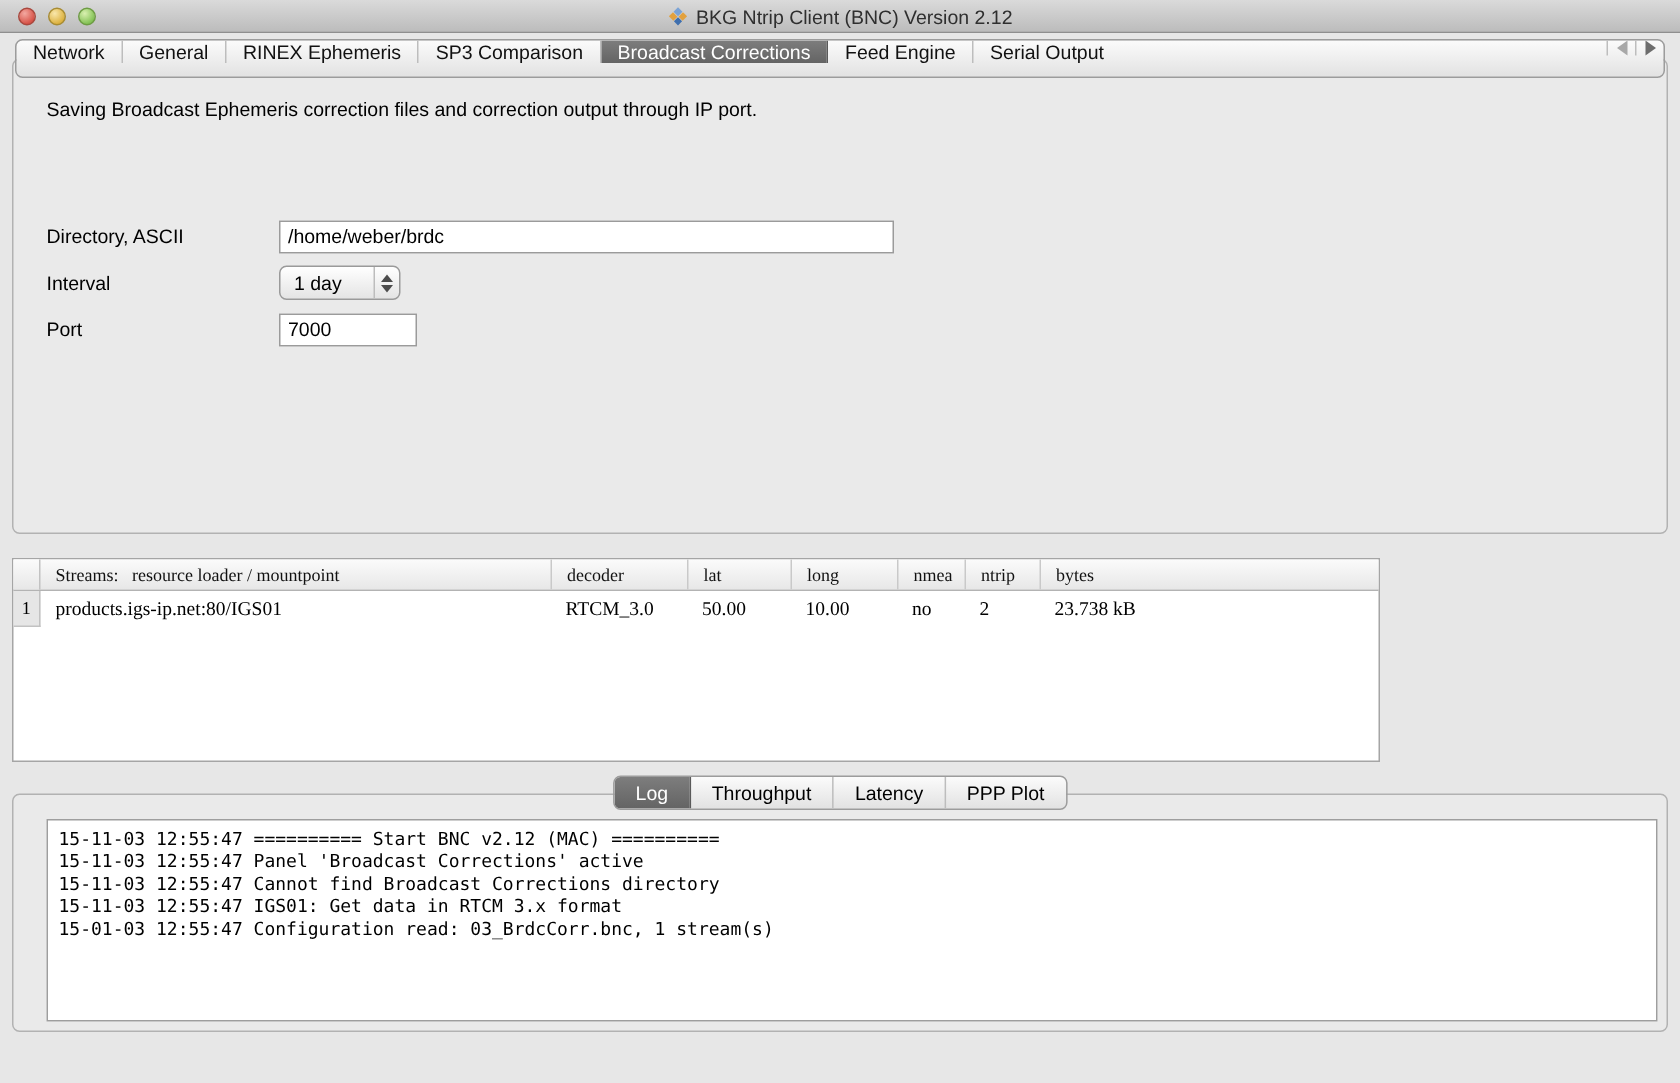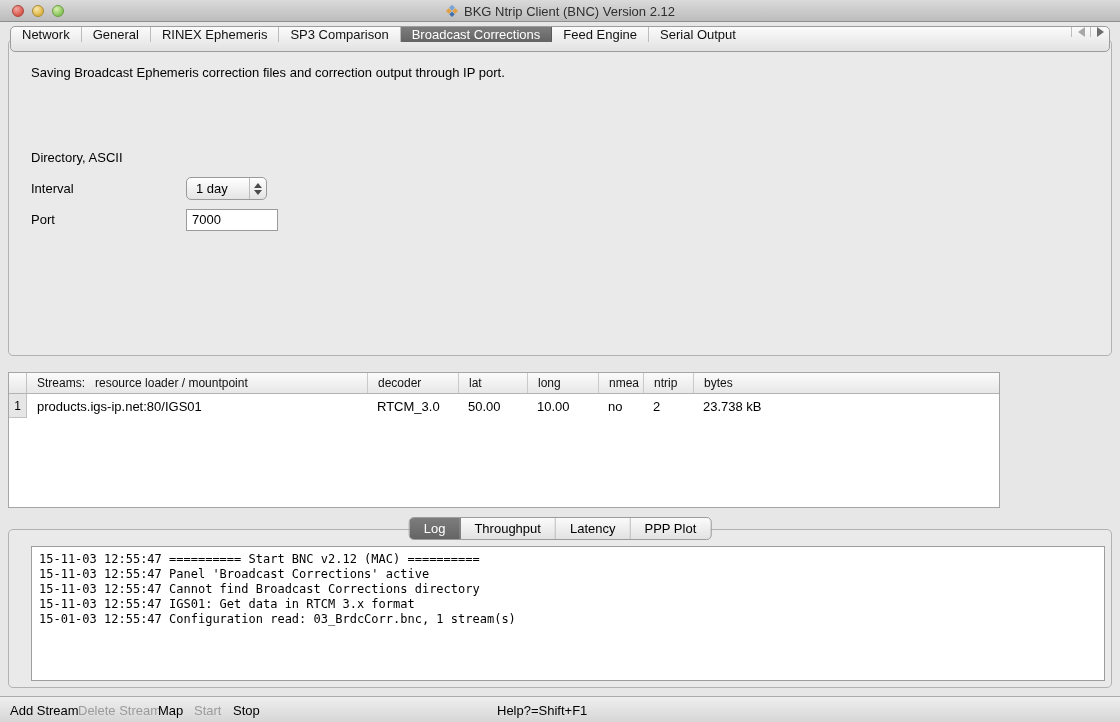--- a/index.html
+++ b/index.html
@@ -70,22 +70,22 @@
   .popup-text{ flex:1; padding-left:9px; font-size:13px; }
   .popup-arrows{
     width:17px; height:100%; display:flex; flex-direction:column;
     align-items:center; justify-content:center; gap:2px;
     border-left:1px solid #bdbdbd;
   }
   .arr-up{ width:0;height:0;border-style:solid;border-width:0 4px 5px 4px;border-color:transparent transparent #4c4c4c transparent;}
   .arr-dn{ width:0;height:0;border-style:solid;border-width:5px 4px 0 4px;border-color:#4c4c4c transparent transparent transparent;}
   
   .streams{
-    position:absolute; left:8px; top:372px; width:992px; height:136px;
-    background:#fff; border:1px solid #a5a5a5;
+    position:absolute; left:8px; top:372px; width:912px; height:136px;
+    background:#fff; border:1px solid #a5a5a5;font-family:Liberation Serif, serif;
   }
   .s-header{
     display:flex; height:21px;
     background:linear-gradient(#fbfbfb,#e7e7e7);
     border-bottom:1px solid #b3b3b3;
     font-size:12px; color:#111;
   }
   .s-hcell{ display:flex; align-items:center; padding-left:10px; border-left:1px solid #c9c9c9; white-space:pre; overflow:hidden; }
   .s-hcell:first-child, .s-hcell:nth-child(2){ border-left:none; }
   .s-row{ display:flex; height:24px; font-size:13px; align-items:center; }
@@ -153,20 +153,21 @@
       </span>
       <span>BKG Ntrip Client (BNC) Version 2.12</span>
     </div>
   </div>
 
   <div class="pane-frame">
     <div class="panel-desc">Saving Broadcast Ephemeris correction files and correction output through IP port.</div>
 
     <div class="form-row" style="top:106px;">
       <div class="form-label">Directory, ASCII</div>
+      <input class="text-input" style="width: 410px;" type="text" value="/home/weber/brdc">
     </div>
 
     <div class="form-row" style="top:137px;">
       <div class="form-label">Interval</div>
       <div class="popup">
         <span class="popup-text">1 day</span>
         <span class="popup-arrows">
           <span class="arr-up"></span>
             <span class="arr-dn"></span>
         </span>
@@ -230,22 +231,14 @@
     </div>
   </div>
 
   <div class="log-tabs">
     <div class="log-tab selected">Log</div>
     <div class="log-tab">Throughput</div>
     <div class="log-tab">Latency</div>
     <div class="log-tab">PPP Plot</div>
   </div>
 
-  <div class="bottombar">
-    <div class="bb-btn" style="left:10px;">Add Stream</div>
-    <div class="bb-btn disabled" style="left:78px;">Delete Stream</div>
-    <div class="bb-btn" style="left:158px;">Map</div>
-    <div class="bb-btn disabled" style="left:194px;">Start</div>
-    <div class="bb-btn" style="left:233px;">Stop</div>
-    <div class="bb-help">Help?=Shift+F1</div>
-  </div>
 
 </div>
 
 </body></html>

